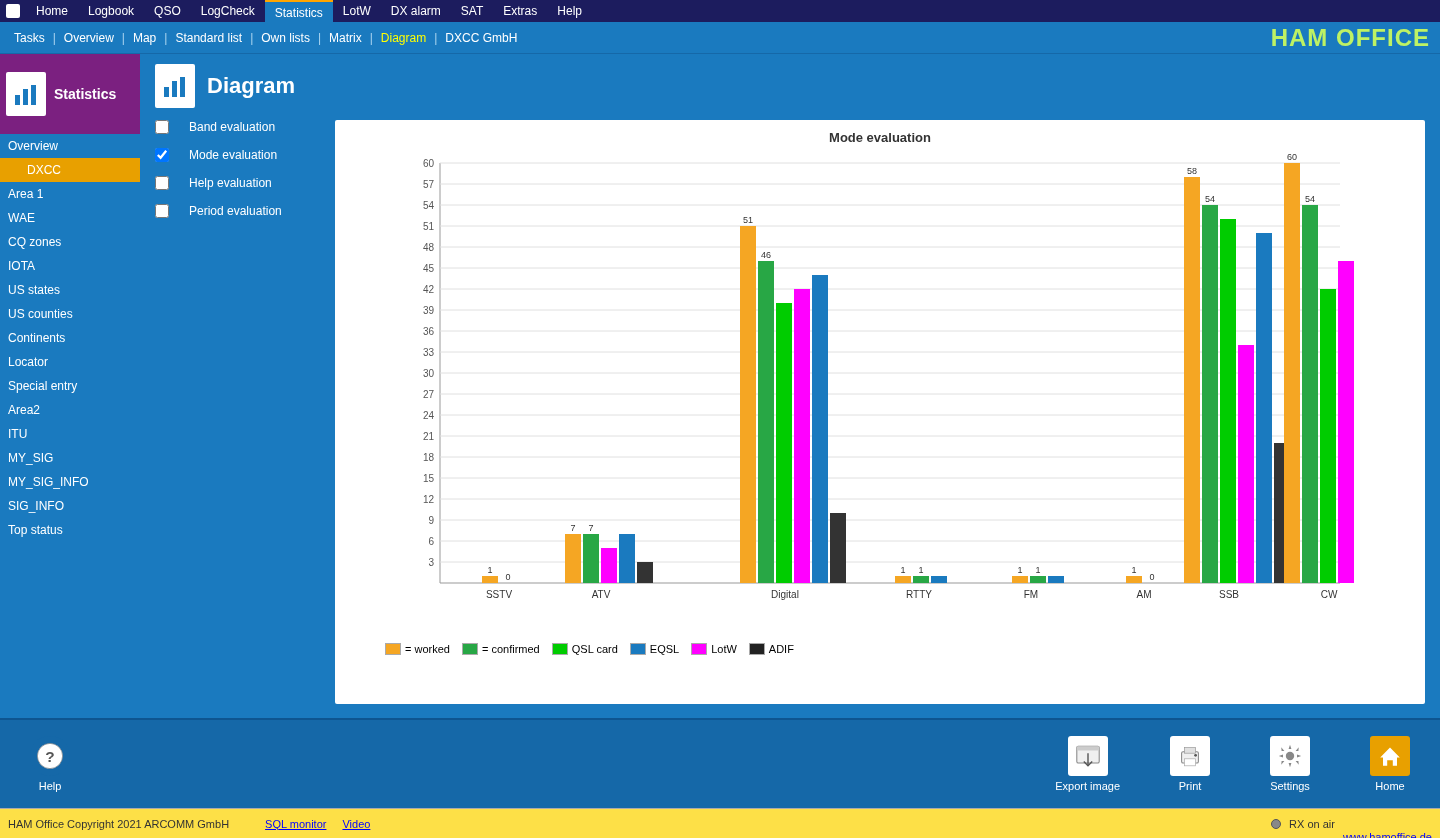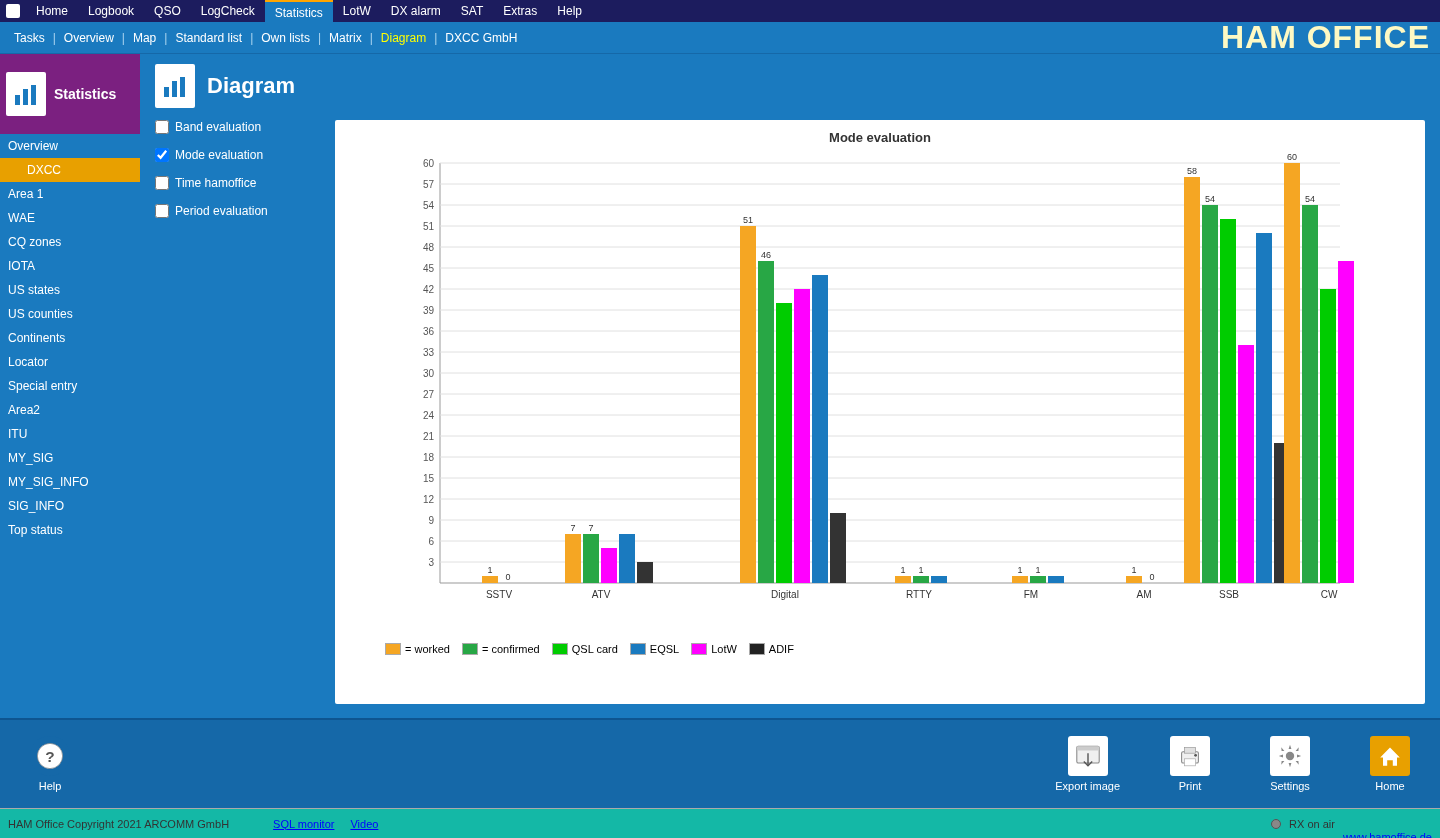--- a/index.html
+++ b/index.html
@@ -43,23 +43,23 @@
     #navbar .nav-link {
       color: white;
       cursor: pointer;
       padding: 0 4px;
       text-decoration: none;
     }
     #navbar .nav-link.active { color: #ffff00; }
     #navbar .nav-sep { color: #aad4f0; margin: 0 2px; }
     #navbar .brand {
       margin-left: auto;
-      font-size: 32px;
+      font-size: 24px;
       font-weight: bold;
-      color: #fef9c3;
+      color: #bef264;
       letter-spacing: 1px;
     }
 
     
     #main-layout {
       display: flex;
       height: calc(838px - 22px - 32px - 30px - 90px);
     }
 
     
@@ -135,21 +135,21 @@
     }
 
     
     #options-panel {
       width: 160px;
       flex-shrink: 0;
     }
     .option-row {
       display: flex;
       align-items: center;
-      gap: 6px;
+      gap: 20px;
       margin-bottom: 14px;
       cursor: pointer;
     }
     .option-row input[type="checkbox"] {
       width: 14px; height: 14px;
       cursor: pointer;
     }
     .option-label {
       color: white;
       font-size: 12px;
@@ -212,21 +212,21 @@
       background: white;
       border-radius: 3px;
       display: flex; align-items: center; justify-content: center;
       font-size: 22px;
     }
     .toolbar-icon svg { width: 28px; height: 28px; }
 
     
     #statusbar {
       height: 30px;
-      background: #14b8a6;
+      background: #fde047;
       display: flex;
       align-items: center;
       padding: 0 8px;
       font-size: 11px;
       color: #333;
       border-top: 1px solid #aaa;
       gap: 12px;
     }
     #statusbar .right {
       margin-left: auto;
@@ -335,21 +335,21 @@
         <div class="option-row">
           <input type="checkbox" style="">
           <span class="option-label">Band evaluation</span>
         </div>
         <div class="option-row">
           <input type="checkbox" checked="" style="">
           <span class="option-label">Mode evaluation</span>
         </div>
         <div class="option-row">
           <input type="checkbox" style="">
-          <span class="option-label">Time hamoffice</span>
+          <span class="option-label">Help evaluation</span>
         </div>
         <div class="option-row">
           <input type="checkbox" style="">
           <span class="option-label">Period evaluation</span>
         </div>
       </div>
 
       <div id="chart-container">
         <div id="chart-title">Mode evaluation</div>
 
@@ -618,20 +618,20 @@
       <svg viewBox="0 0 40 40" fill="none">
         <polygon points="20,8 34,22 30,22 30,34 24,34 24,26 16,26 16,34 10,34 10,22 6,22" fill="white"></polygon>
       </svg>
     </div>
     <span>Home</span>
   </div>
 </div>
 
 <div id="statusbar">
   <span>HAM Office Copyright 2021 ARCOMM GmbH</span>
-  <span style="color:#00f;text-decoration:underline;cursor:pointer;margin-left:32px;">SQL monitor</span>
+  <span style="color:#00f;text-decoration:underline;cursor:pointer;margin-left:24px;">SQL monitor</span>
   <span style="color:#00f;text-decoration:underline;cursor:pointer;margin-left:4px;">Video</span>
   <div class="right">
     <div class="status-light"></div>
     <span>RX on air</span>
     <span style="color:#00f;text-decoration:underline;cursor:pointer;margin-top:26px;">www.hamoffice.de</span>
   </div>
 </div>
 
 </body></html>

